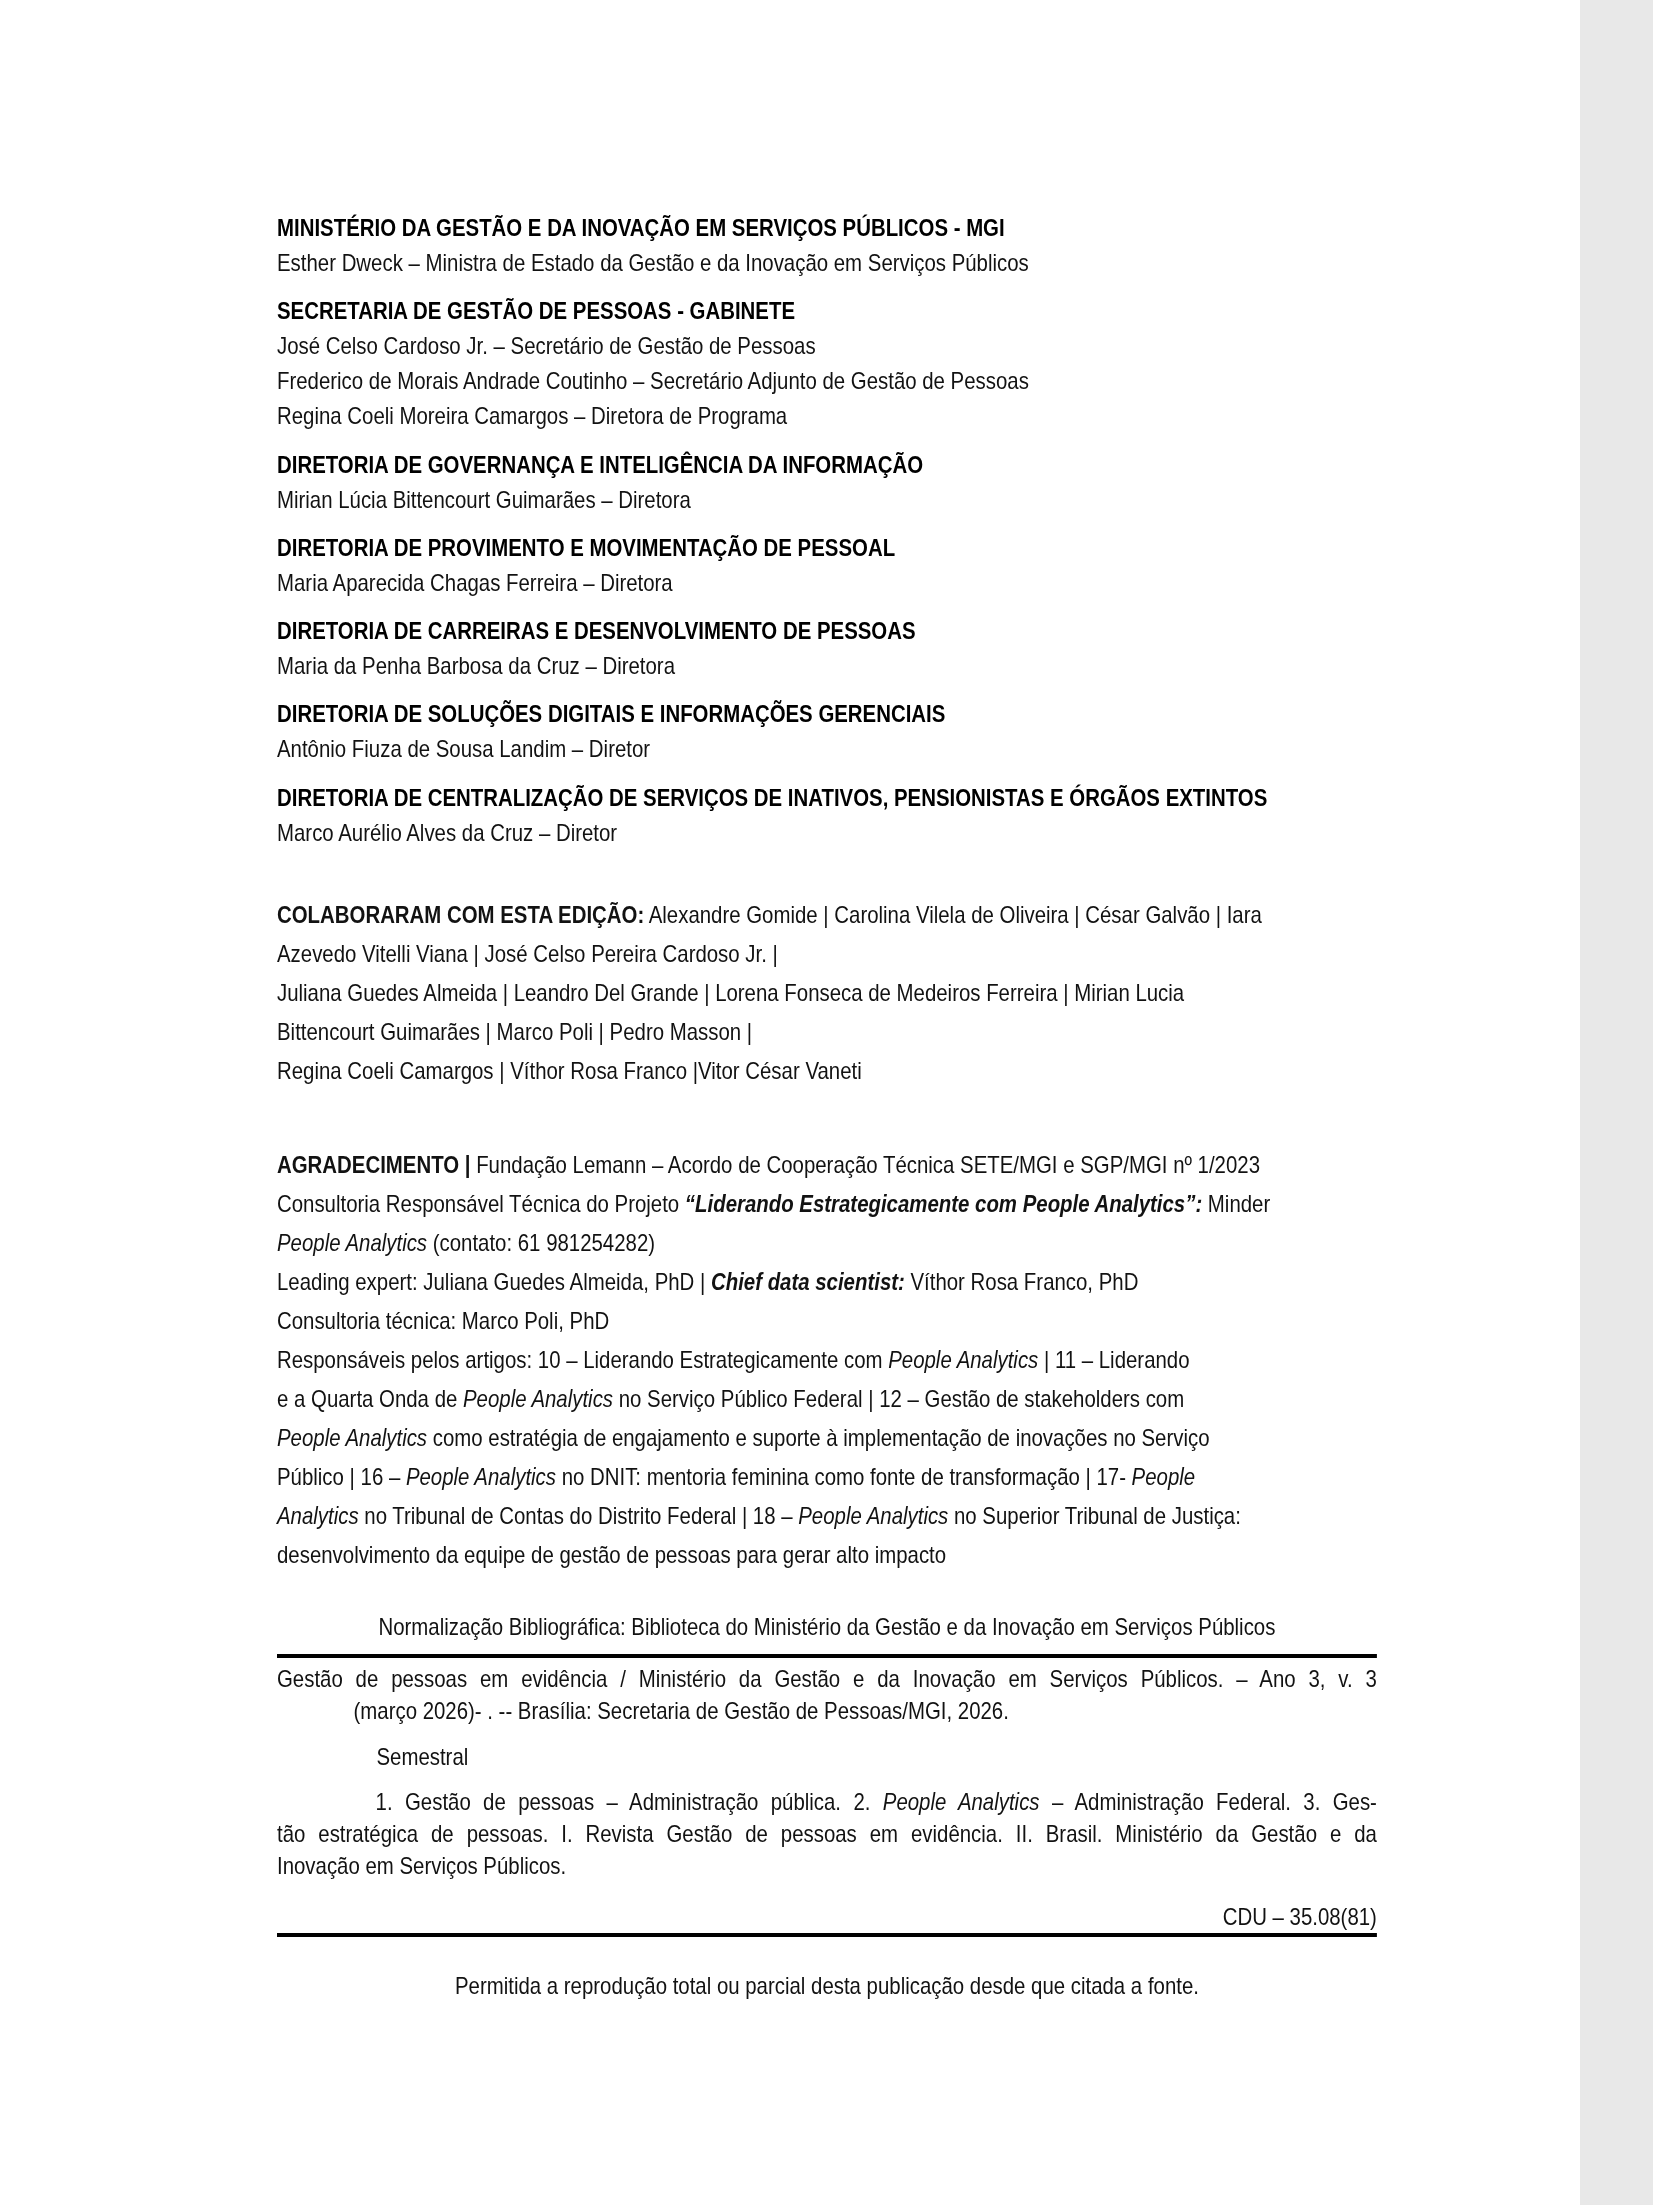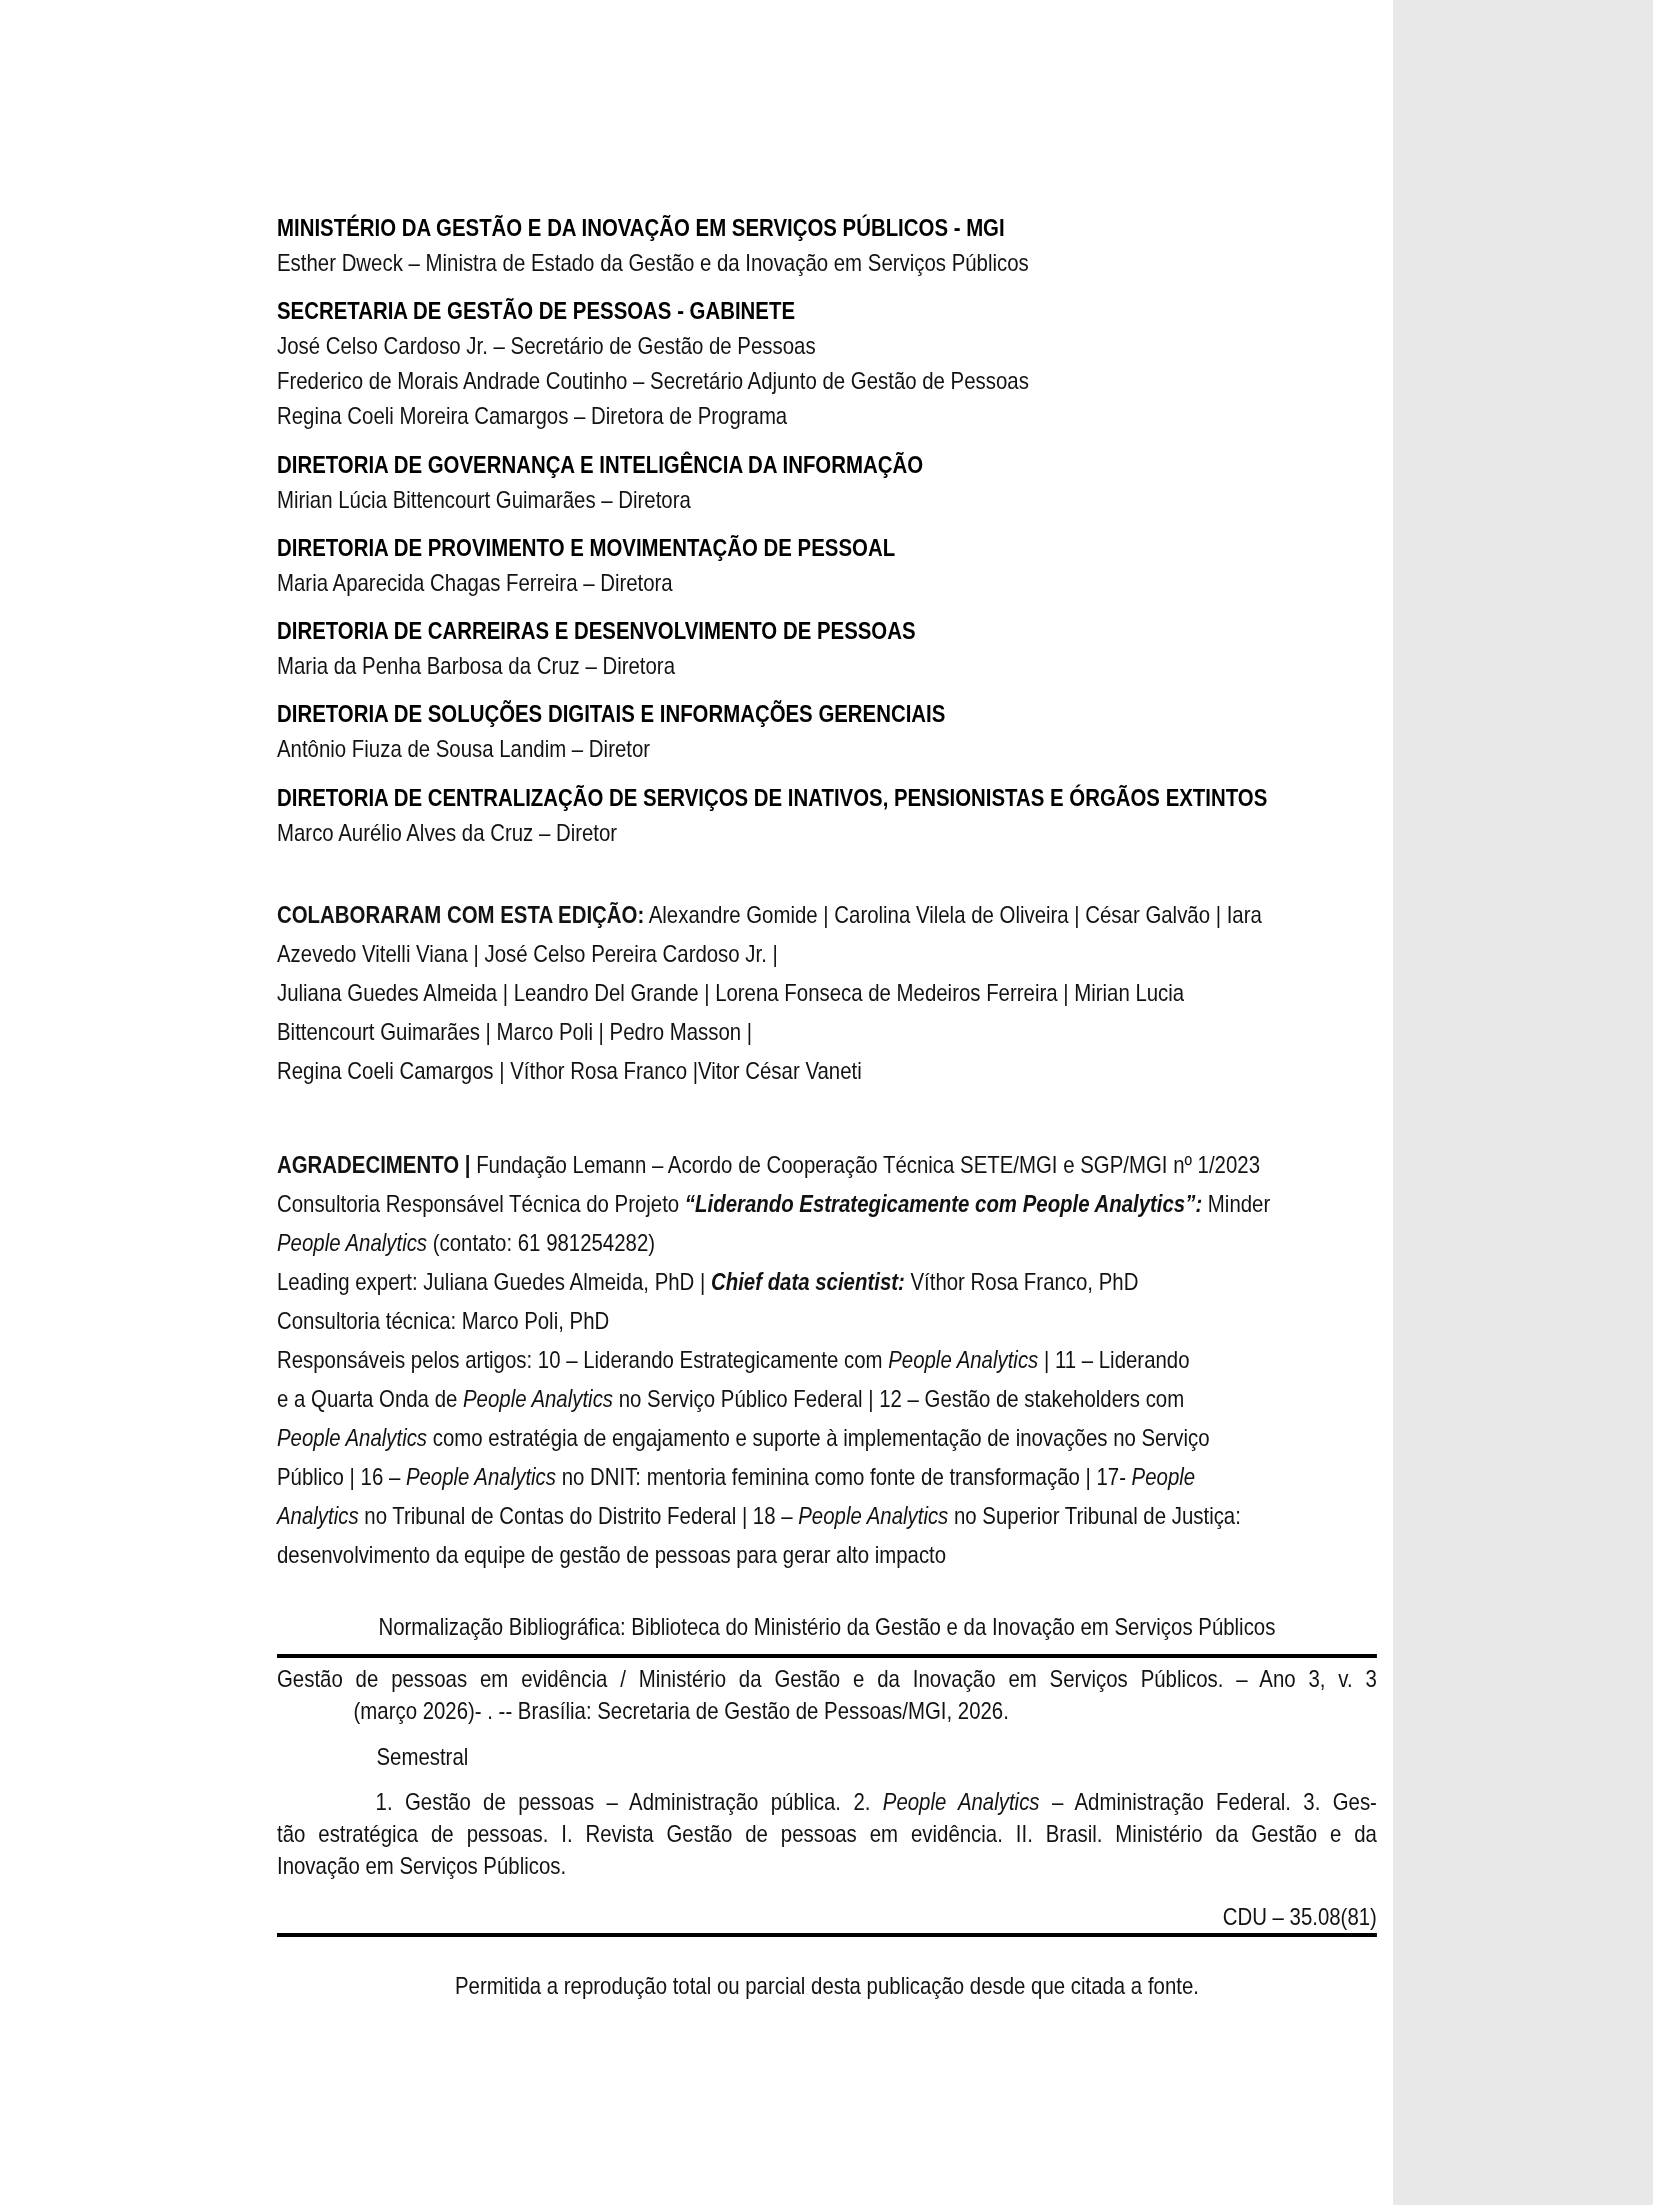--- a/index.html
+++ b/index.html
@@ -1,18 +1,18 @@
 <!DOCTYPE html>
 <html style="font-size:10.7px"><head>
 <meta charset="utf-8">
 <style>
   html, body { margin: 0; padding: 0; background: #e8e8e8; }
   .page {
     position: relative;
-    width: 1393px;
+    width: 1580px;
     height: 2205px;
     background: #ffffff;
     font-family: "Liberation Sans", "DejaVu Sans", sans-serif;
     color: #121212;
     overflow: hidden;
   }
   
   .content {
     position: absolute;
     left: 277px;

